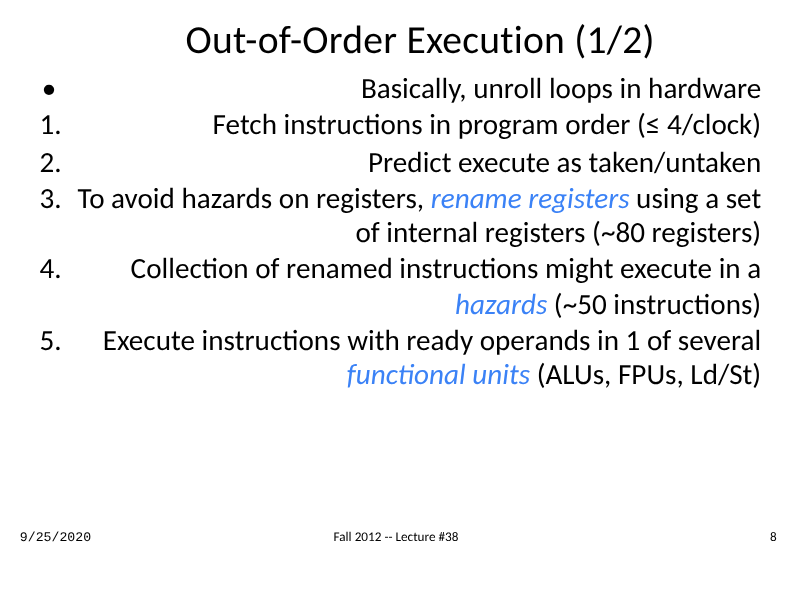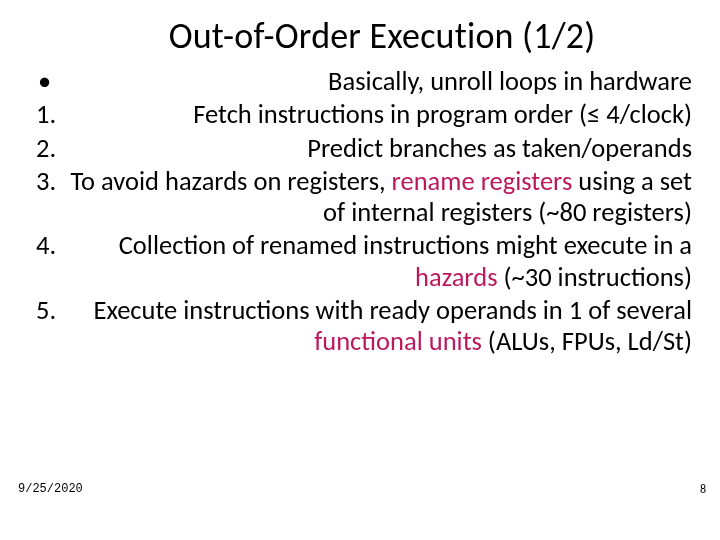--- a/index.html
+++ b/index.html
@@ -47,21 +47,22 @@
   .marker-num {
     width: 32px;
     flex: 0 0 32px;
     text-align: left;
   }
   .text {
     flex: 1 1 auto;
     text-align: right;
   }
   .emph {
-    color: #be185d;
+    color: #3b82f6;
+    font-style: italic;
   }
   .footer-date {
     position: absolute;
     left: 18px;
     bottom: 44px;
     font-size: 12px;
     color: #000;
     font-family: Liberation Mono, monospace;
   }
   .footer-center {
@@ -95,36 +96,37 @@
       <div class="text">Basically, unroll loops in hardware</div>
     </div>
 
     <div class="row">
       <div class="marker-num">1.</div>
       <div class="text"><span>Fetch instructions in program order (≤ 4/clock)</span></div>
     </div>
 
     <div class="row">
       <div class="marker-num">2.</div>
-      <div class="text"><span>Predict branches as taken/operands</span></div>
+      <div class="text"><span>Predict execute as taken/untaken</span></div>
     </div>
 
     <div class="row">
       <div class="marker-num">3.</div>
       <div class="text"><span>To avoid hazards on registers, </span><span class="emph">rename registers</span><span> using a set of internal registers (~80 registers)</span></div>
     </div>
 
     <div class="row">
       <div class="marker-num">4.</div>
-      <div class="text"><span>Collection of renamed  instructions might execute in a </span><span class="emph">hazards</span><span> (~30 instructions)</span></div>
+      <div class="text"><span>Collection of renamed  instructions might execute in a </span><span class="emph">hazards</span><span> (~50 instructions)</span></div>
     </div>
 
     <div class="row">
       <div class="marker-num">5.</div>
       <div class="text"><span>Execute instructions with ready operands in 1 of several </span><span class="emph">functional units</span><span> (ALUs, FPUs, Ld/St)</span></div>
     </div>
 
   </div>
 
   <div class="footer-date">9/25/2020</div>
+  <div class="footer-center">Fall 2012 -- Lecture #38</div>
   <div class="footer-pg">8</div>
 
 </div>
 
 </body></html>

